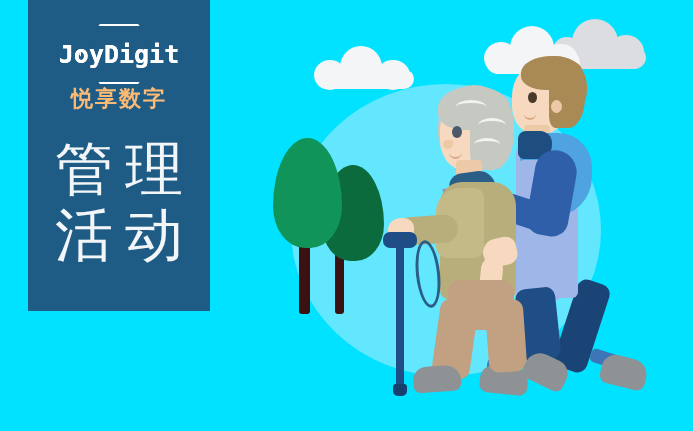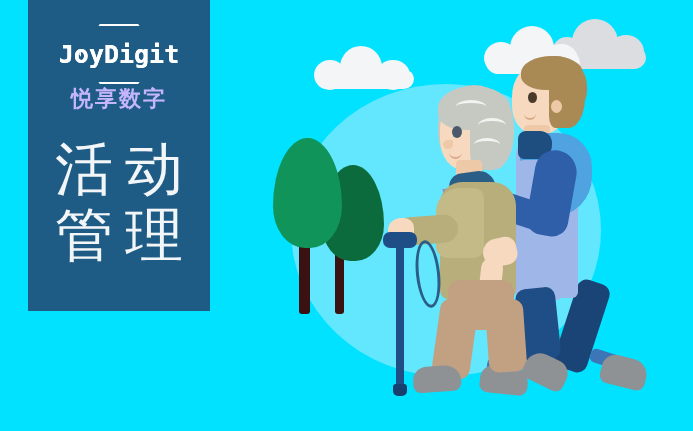--- a/index.html
+++ b/index.html
@@ -77,21 +77,21 @@
     font-family:"DejaVu Sans Mono","Liberation Mono",monospace;
     font-weight:bold;
     font-size:25px;
     letter-spacing:0px;
     white-space:nowrap;
     text-shadow:0 0 0 #fff;
     text-align:right;
   }
   .logo-sub{
     margin-top:6px;
-    color:#c4b5fd;
+    color:#fdba74;
     font-size:22px;
     font-weight:bold;
     letter-spacing:2px;
     line-height:1;
   }
   .title-block{
     margin-top:26px;
     text-align:center;
     color:#F2F6F8;
   }
@@ -270,18 +270,18 @@
   <div class="panel">
 
     <div class="logo-wrap">
       <div class="hexagon"></div>
       <div class="logo-text">JoyDigit</div>
     </div>
 
     <div class="logo-sub">悦享数字</div>
 
     <div class="title-block">
+      <div class="title-line">管理</div>
       <div class="title-line">活动</div>
-      <div class="title-line">管理</div>
     </div>
   </div>
 
 </div>
 
 </body></html>

